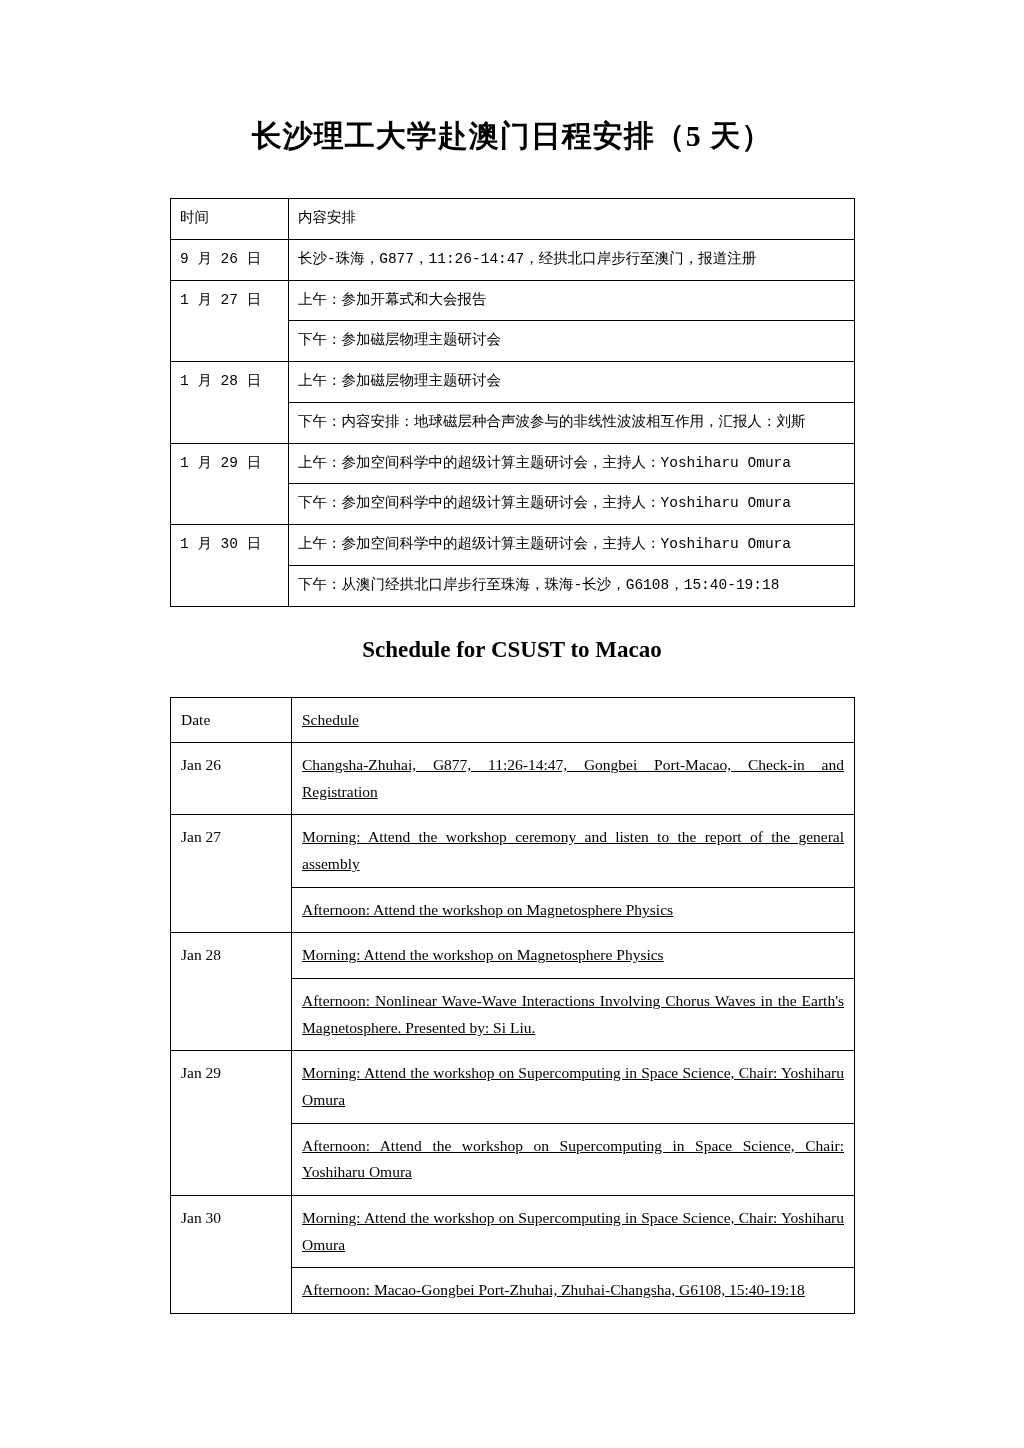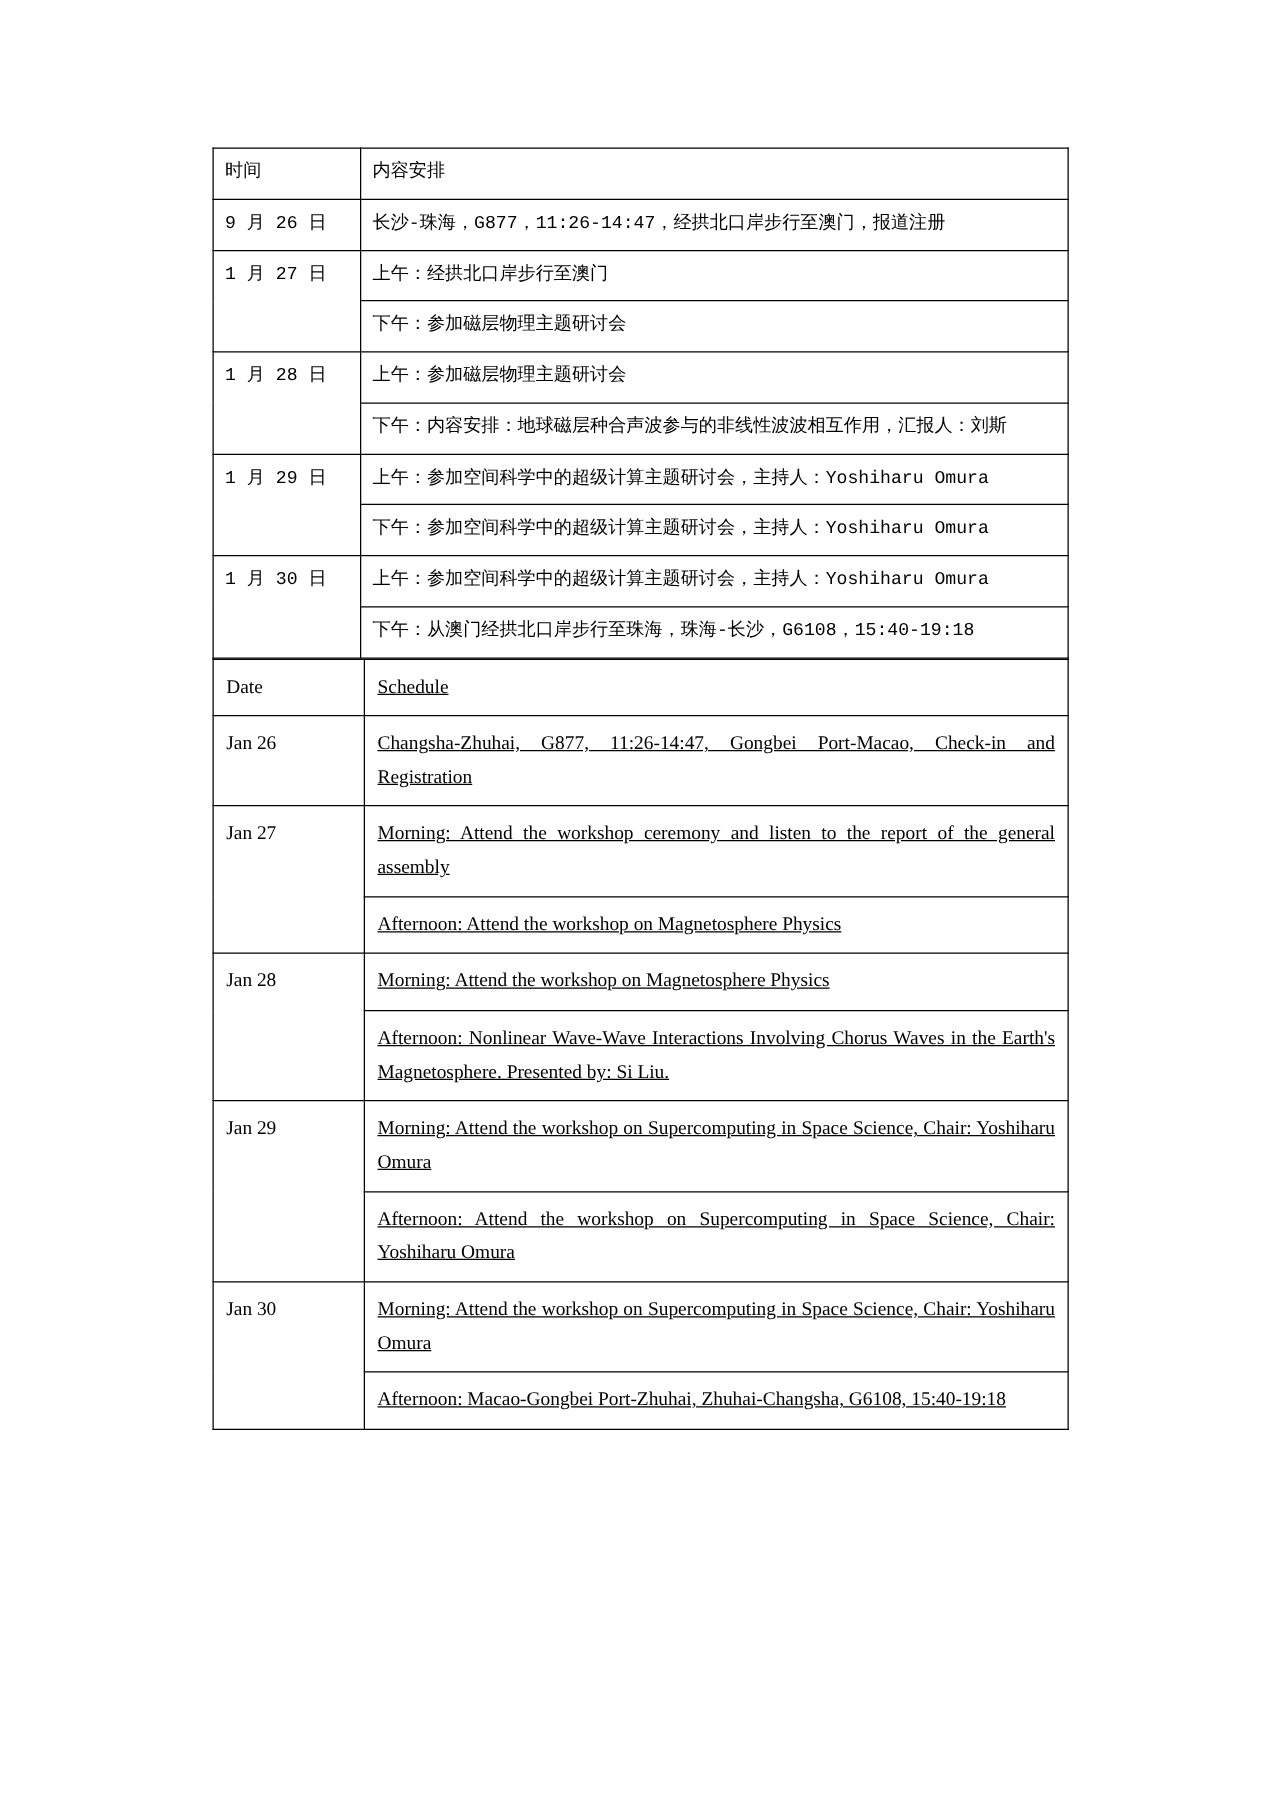--- a/index.html
+++ b/index.html
@@ -77,36 +77,37 @@
     font-size: 15.5px;
     line-height: 1.72;
     padding: 9px 10px 9px 10px;
   }
 </style>
 </head>
 <body>
 
 <div class="page">
 
+  <h1 class="doc-title">长沙理工大学赴澳门日程安排（5 天）</h1>
 
   <table class="sched cn">
     <tbody>
       <tr>
         <td class="date">时间</td>
         <td class="content">内容安排</td>
       </tr>
 
       <tr>
         <td class="date">9 月 26 日</td>
         <td class="content">长沙-珠海，G877，11:26-14:47，经拱北口岸步行至澳门，报道注册</td>
       </tr>
 
       <tr>
         <td class="date" rowspan="2">1 月 27 日</td>
-        <td class="content">上午：经拱北口岸步行至澳门</td>
+        <td class="content">上午：参加开幕式和大会报告</td>
       </tr>
       <tr>
         <td class="content">下午：参加磁层物理主题研讨会</td>
       </tr>
 
       <tr>
         <td class="date" rowspan="2">1 月 28 日</td>
         <td class="content">上午：参加磁层物理主题研讨会</td>
       </tr>
       <tr>
@@ -124,20 +125,21 @@
       <tr>
         <td class="date" rowspan="2">1 月 30 日</td>
         <td class="content">上午：参加空间科学中的超级计算主题研讨会，主持人：Yoshiharu Omura</td>
       </tr>
       <tr>
         <td class="content">下午：从澳门经拱北口岸步行至珠海，珠海-长沙，G6108，15:40-19:18</td>
       </tr>
     </tbody>
   </table>
 
+  <h2 class="sub-title">Schedule for CSUST to Macao</h2>
 
   <table class="sched en">
     <tbody>
       <tr>
         <td class="date">Date</td>
         <td class="content">Schedule</td>
       </tr>
 
       <tr>
         <td class="date">Jan 26</td>

